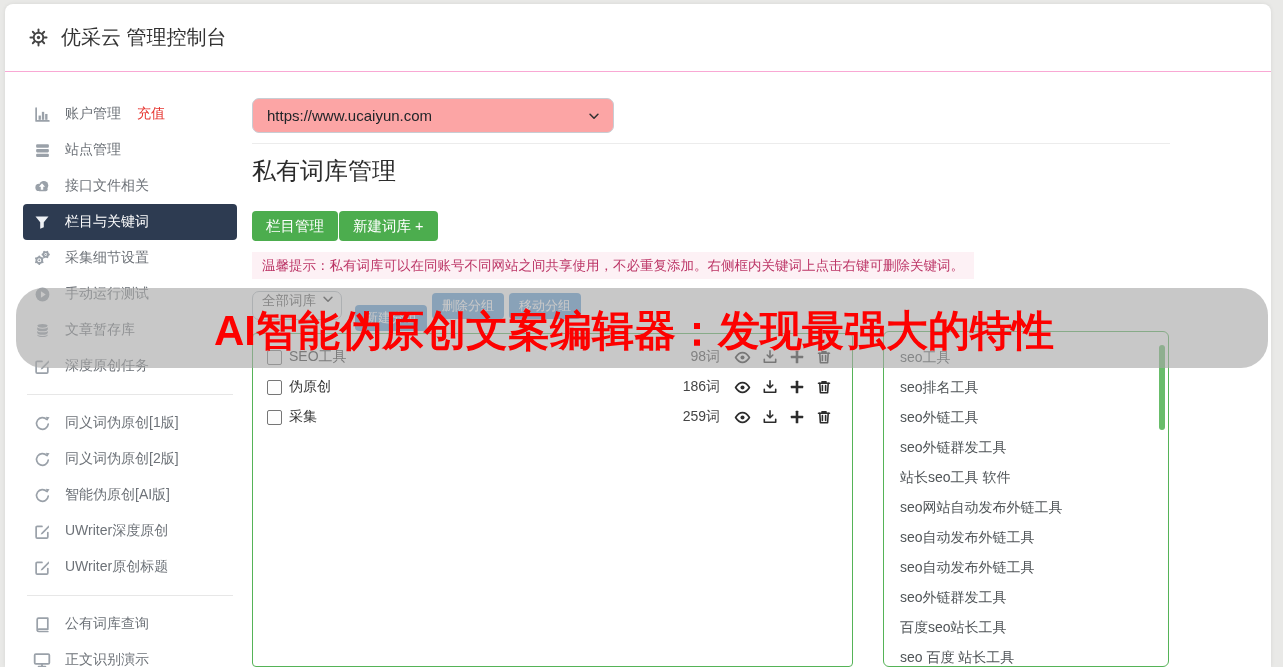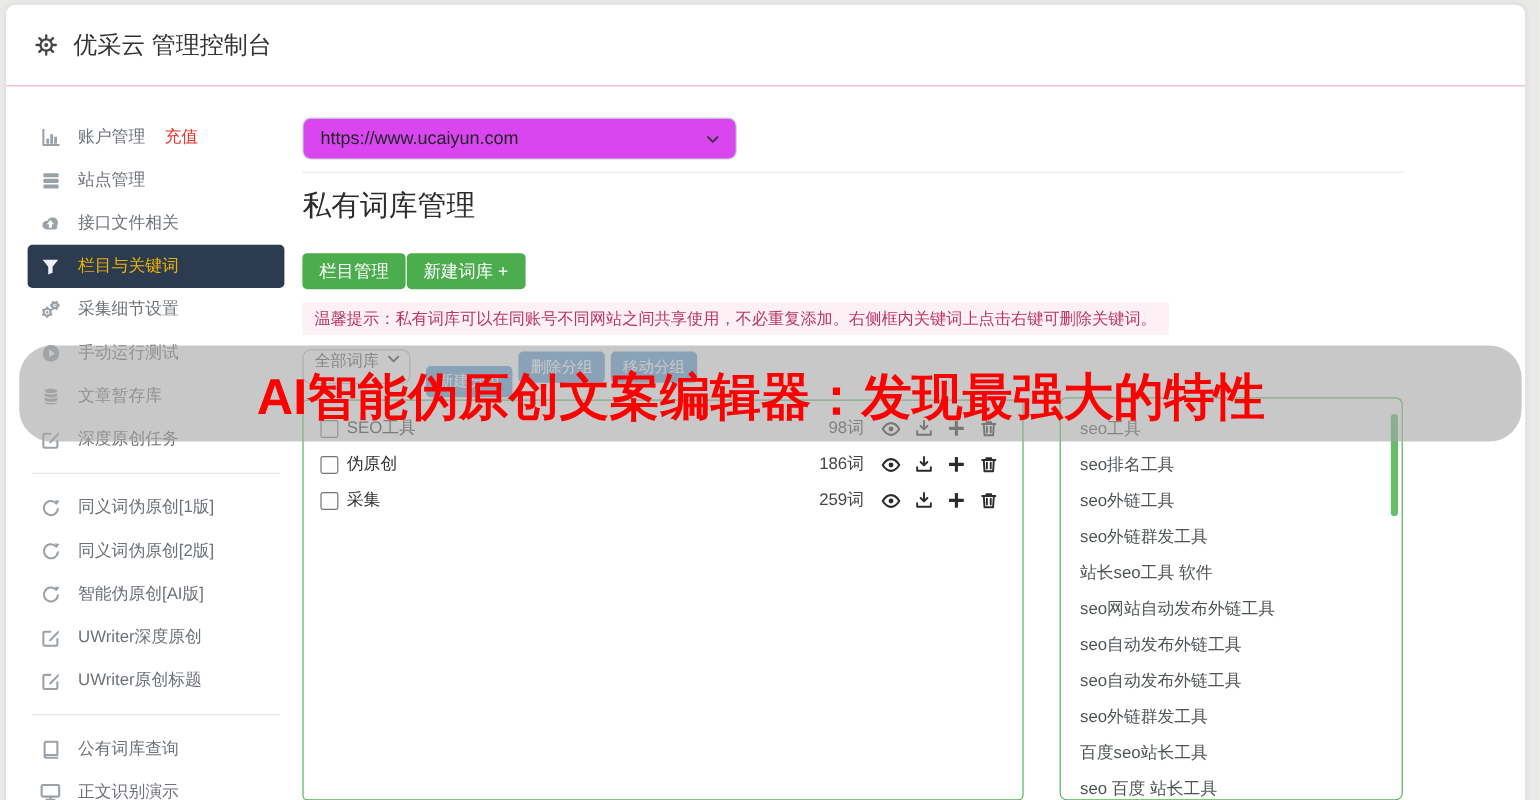--- a/index.html
+++ b/index.html
@@ -10,28 +10,28 @@
   
   .app-header{position:absolute;left:0;top:0;width:100%;height:68px;border-bottom:1px solid #f9a8d4;
     display:flex;align-items:center;gap:13px;padding-left:24px;box-sizing:border-box;}
   .app-header .hdr-icon{color:#444;display:flex;}
   .app-title{font-size:20px;color:#333;font-weight:400;}
   
   .sidebar{position:absolute;left:18px;top:92px;width:214px;}
   .side-item{height:36px;display:flex;align-items:center;gap:14px;padding-left:10px;border-radius:4px;
     font-size:14px;color:#6d7278;cursor:pointer;}
   .side-item .s-icon{width:18px;display:flex;justify-content:center;color:#9aa1a9;}
-  .side-item.active{background:var(--active-nav);color:#eab308;}
+  .side-item.active{background:var(--active-nav);color:#ffffff;}
   .side-item.active .s-icon{color:#eef1f5;}
   .side-badge{color:#e6342e;margin-left:2px;}
   .side-divider{height:1px;background:#e7e7e7;margin:10px 4px;}
   
   .site-select{position:absolute;left:247px;top:94px;width:362px;height:35px;border:1px solid #c8cdd3;
     border-radius:7px;display:flex;align-items:center;padding:0 12px 0 14px;box-sizing:border-box;
-    font-size:15px;color:#212529;cursor:pointer;background:#d946ef;}
+    font-size:15px;color:#212529;cursor:pointer;background:#fca5a5;}
   .site-select .grow{flex:1;}
   .main-divider{position:absolute;left:247px;top:139px;width:918px;height:1px;background:#ececec;}
   .page-title{position:absolute;left:247px;top:151px;font-size:24px;color:#2c2c2c;font-weight:500;margin:0;}
   .btn-green{position:absolute;top:207px;height:30px;border:none;border-radius:4px;background:var(--accent-green);
     color:#fff;font-size:14.5px;padding:0 14px;cursor:pointer;font-family:inherit;}
   .btn-g1{left:247px;} .btn-g2{left:334px;}
   .tip-bar{position:absolute;left:247px;top:248px;height:27px;line-height:27px;padding:0 10px;
     background:#fdf1f5;color:var(--tip-red);font-size:13.5px;white-space:nowrap;}
   .group-select{position:absolute;left:247px;top:287px;width:90px;height:29px;border:1px solid #b9bfc6;
     border-radius:7px;display:flex;align-items:flex-start;padding:0 6px 0 9px;box-sizing:border-box;

